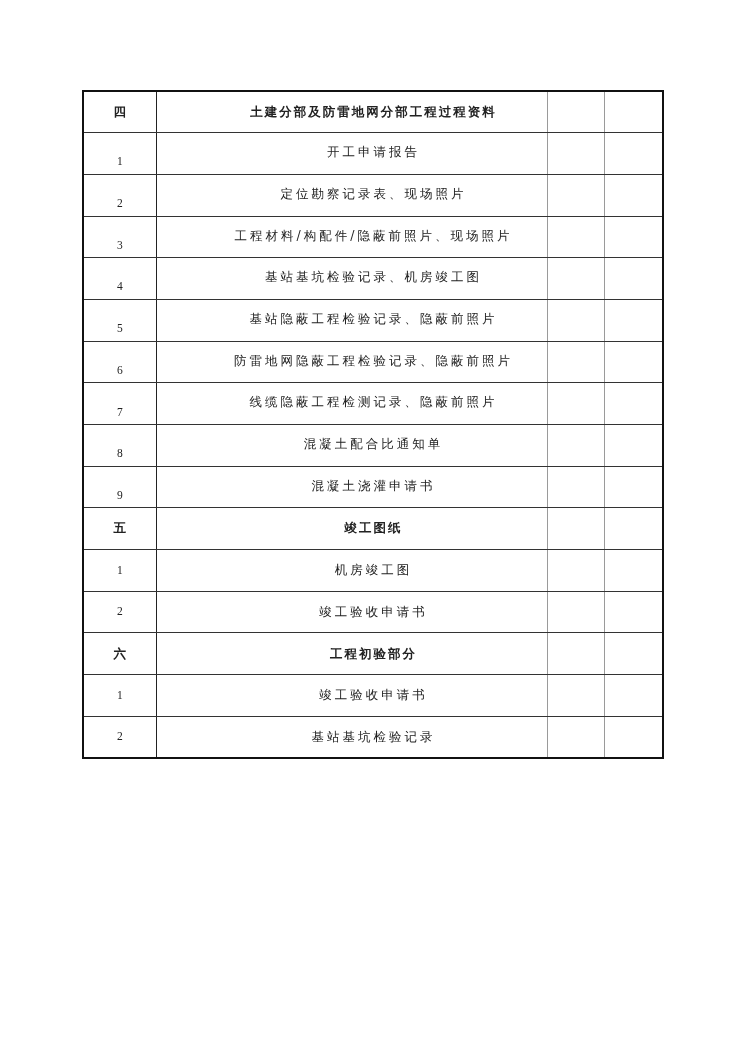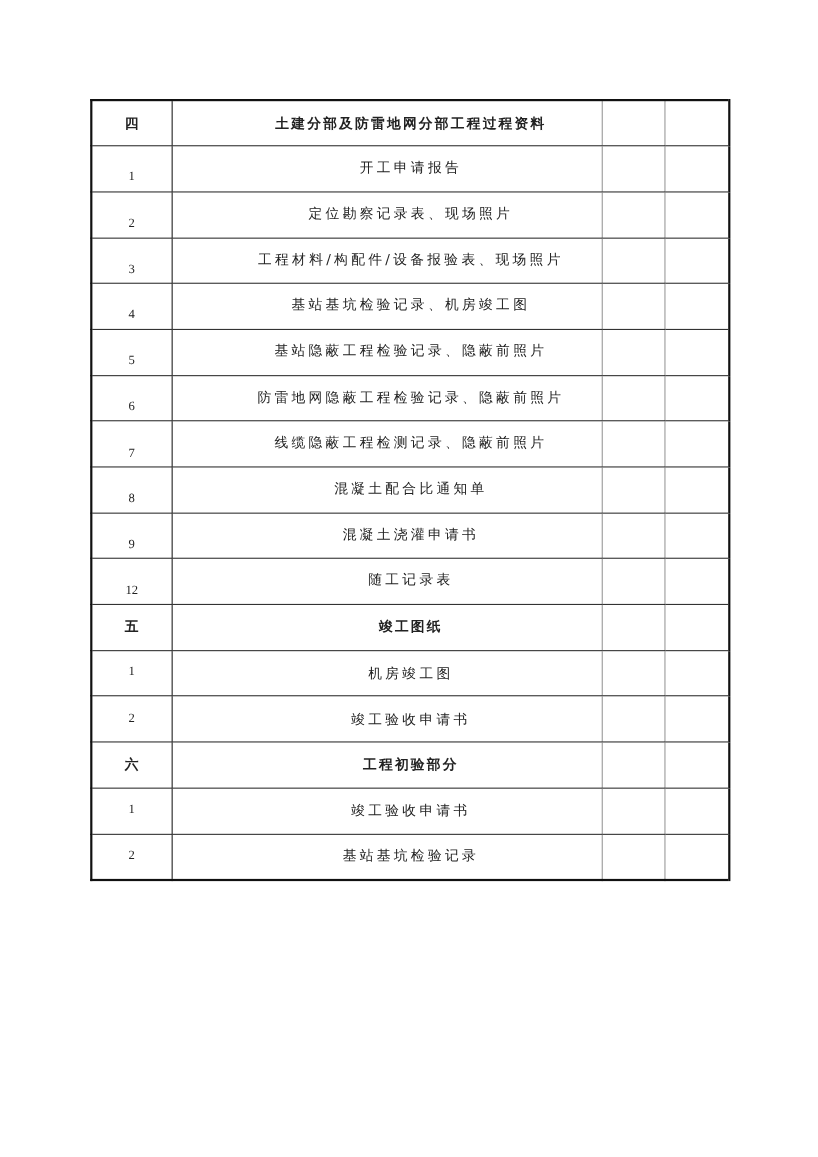--- a/index.html
+++ b/index.html
@@ -107,21 +107,21 @@
       <td class="cell-b"></td>
     </tr>
     <tr>
       <td class="cell-no">2</td>
       <td class="cell-title">定位勘察记录表、现场照片</td>
       <td class="cell-a"></td>
       <td class="cell-b"></td>
     </tr>
     <tr>
       <td class="cell-no">3</td>
-      <td class="cell-title">工程材料/构配件/设备报验表、现场照片</td>
+      <td class="cell-title">工程材料/构配件/隐蔽前照片、现场照片</td>
       <td class="cell-a"></td>
       <td class="cell-b"></td>
     </tr>
     <tr>
       <td class="cell-no">4</td>
       <td class="cell-title">基站基坑检验记录、机房竣工图</td>
       <td class="cell-a"></td>
       <td class="cell-b"></td>
     </tr>
     <tr>
@@ -144,26 +144,20 @@
     </tr>
     <tr>
       <td class="cell-no">8</td>
       <td class="cell-title">混凝土配合比通知单</td>
       <td class="cell-a"></td>
       <td class="cell-b"></td>
     </tr>
     <tr>
       <td class="cell-no">9</td>
       <td class="cell-title">混凝土浇灌申请书</td>
-      <td class="cell-a"></td>
-      <td class="cell-b"></td>
-    </tr>
-    <tr>
-      <td class="cell-no">12</td>
-      <td class="cell-title">随工记录表</td>
       <td class="cell-a"></td>
       <td class="cell-b"></td>
     </tr>
 
     <tr class="section">
       <td class="cell-no">五</td>
       <td class="cell-title">竣工图纸</td>
       <td class="cell-a"></td>
       <td class="cell-b"></td>
     </tr>

